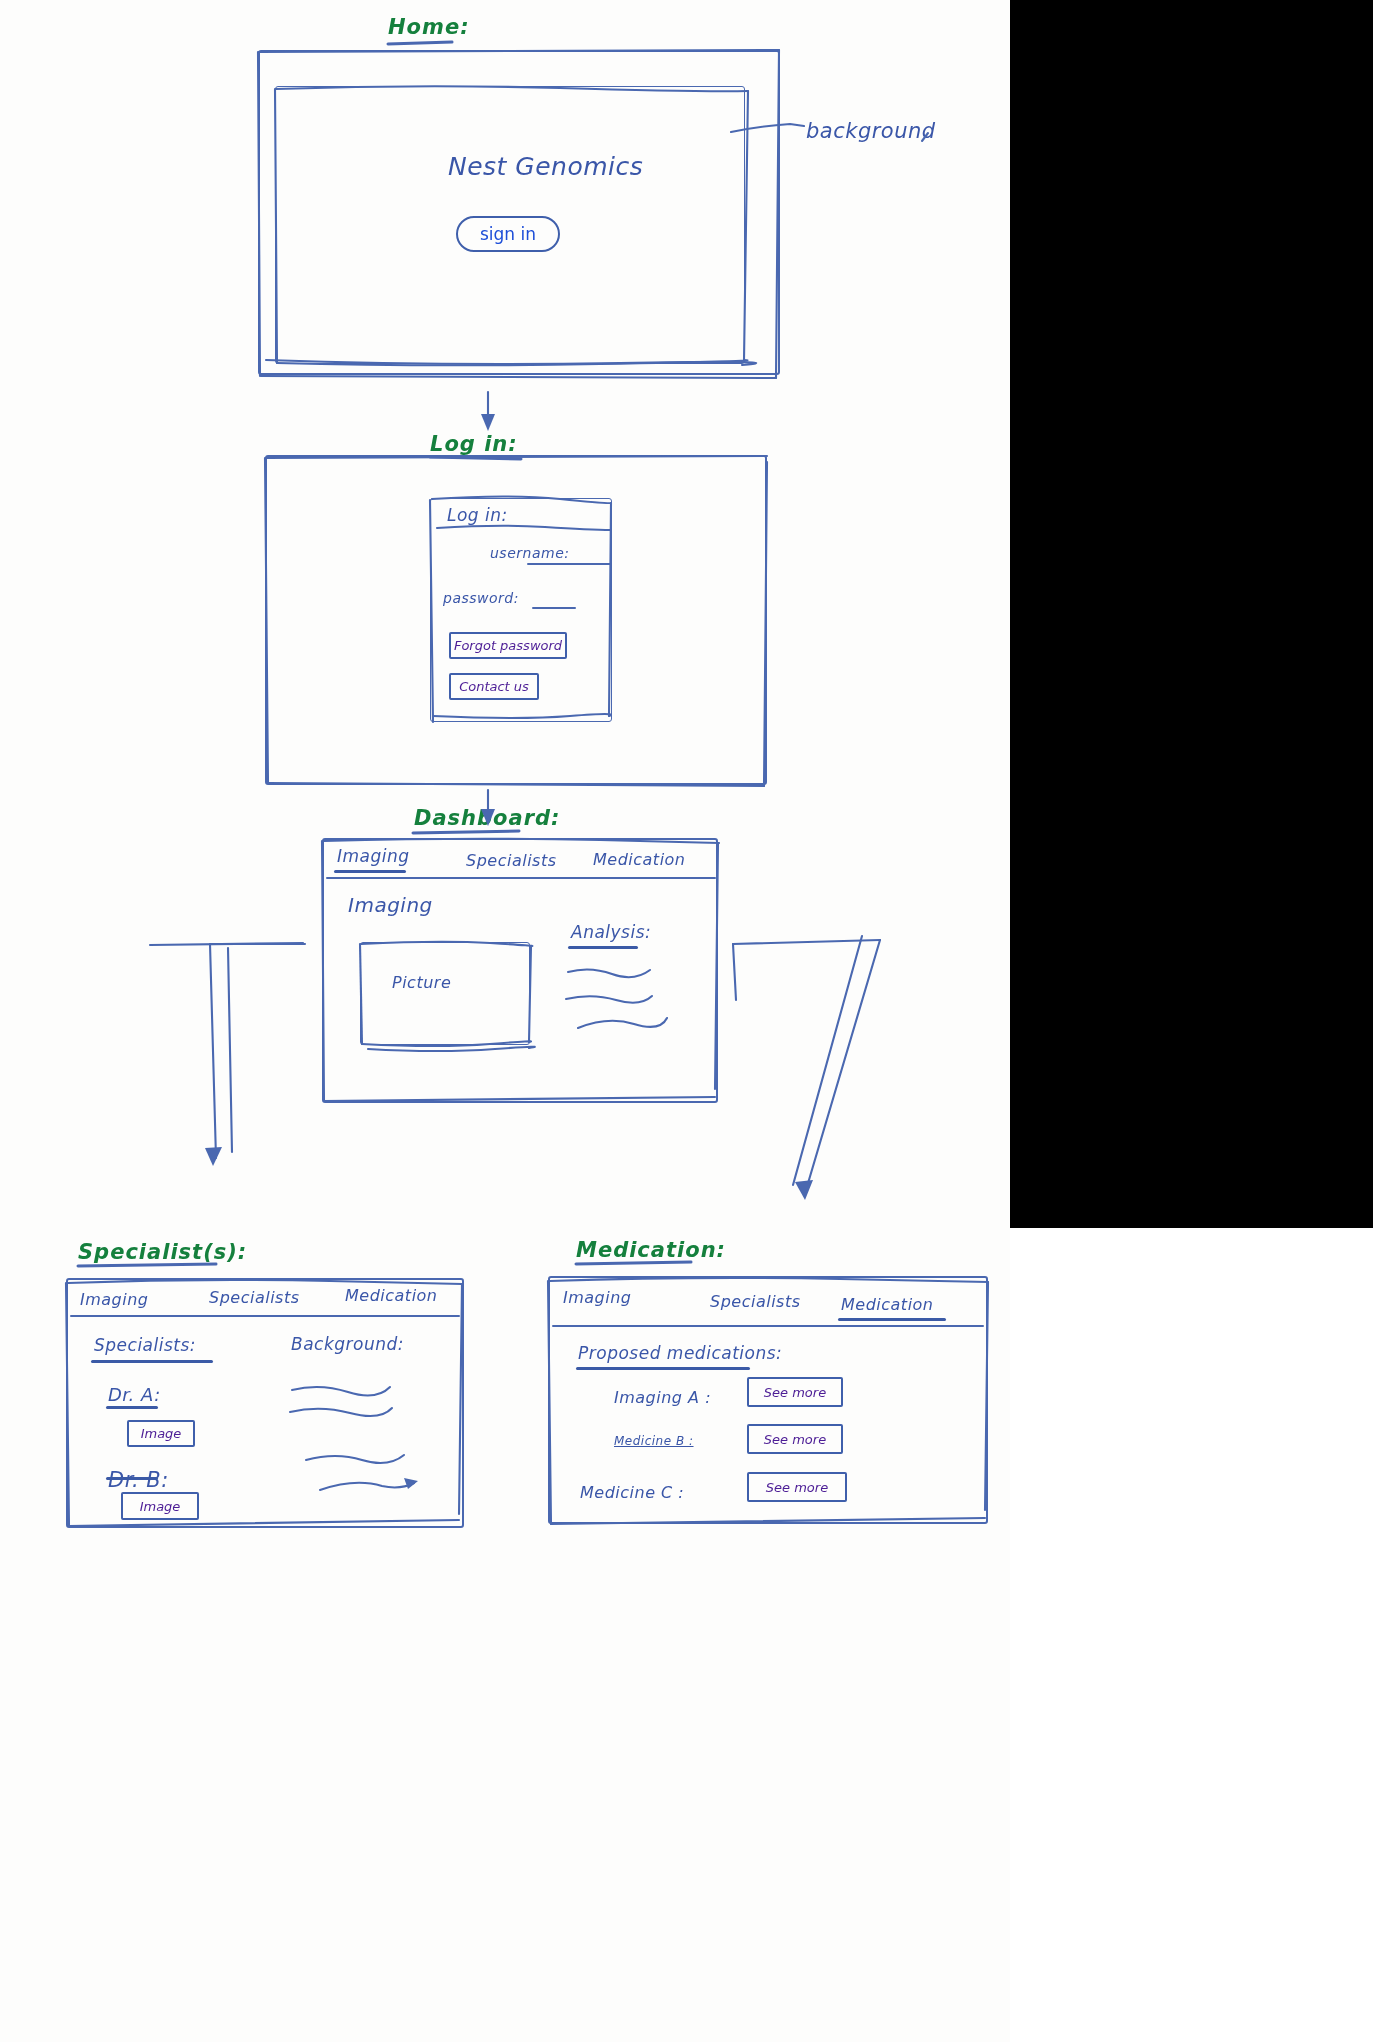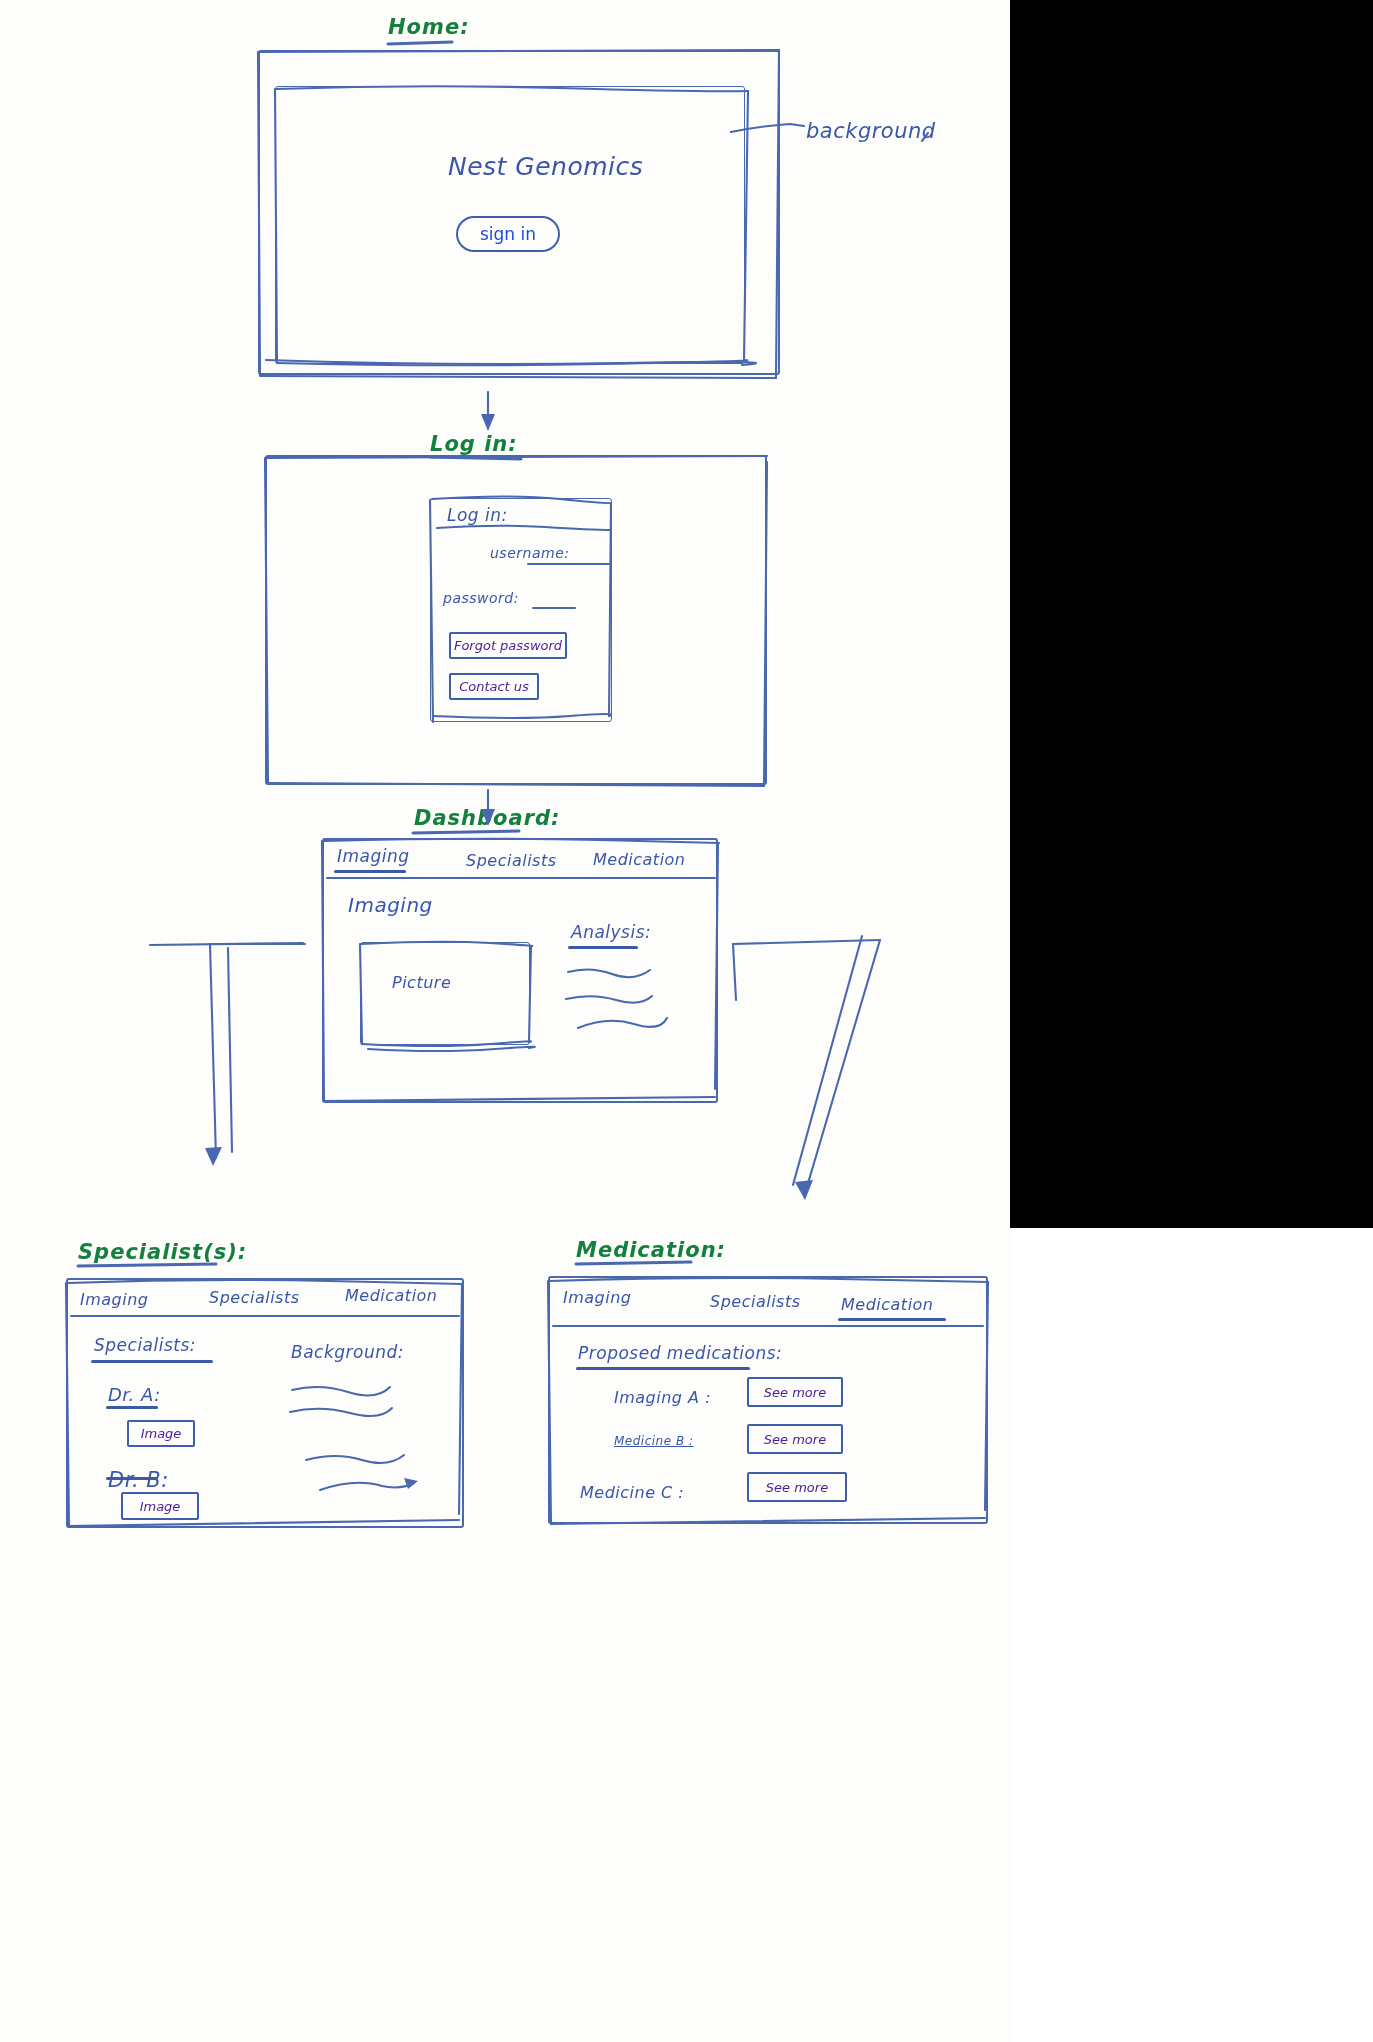--- a/index.html
+++ b/index.html
@@ -181,21 +181,21 @@
 <div class="underline-hand" style="left:91px; top:1360px; width:122px;"></div>
 
 <div class="ink hand" style="left:108px; top:1384px; font-size:18px;">Dr. A:</div>
 <div class="underline-hand" style="left:106px; top:1406px; width:52px;"></div>
 <div class="btn" style="left:127px; top:1420px; width:68px; height:27px; font-size:13px;">Image</div>
 
 <div class="ink hand" style="left:108px; top:1455px; font-size:21px;margin-top:13px;">Dr. B:</div>
 <div class="underline-hand" style="left:106px; top:1477px; width:52px;"></div>
 <div class="btn" style="left:121px; top:1492px; width:78px; height:28px; font-size:13px;">Image</div>
 
-<div class="ink hand" style="left:291px; top:1334px; font-size:17px;margin-top:8px;">Background:</div>
+<div class="ink hand" style="left:291px; top:1334px; font-size:17px;">Background:</div>
 
 <div class="ink label-title" style="left:576px; top:1238px;">Medication:</div>
 
 <div class="box" style="left:548px; top:1276px; width:440px; height:248px;"></div>
 
 <div class="ink hand" style="left:563px; top:1288px; font-size:16px;">Imaging</div>
 <div class="ink hand" style="left:710px; top:1292px; font-size:16px;">Specialists</div>
 <div class="ink hand" style="left:841px; top:1295px; font-size:16px;">Medication</div>
 <div class="underline-hand" style="left:838px; top:1318px; width:108px;"></div>
 <div class="line" style="left:552px; top:1325px; width:432px;"></div>

